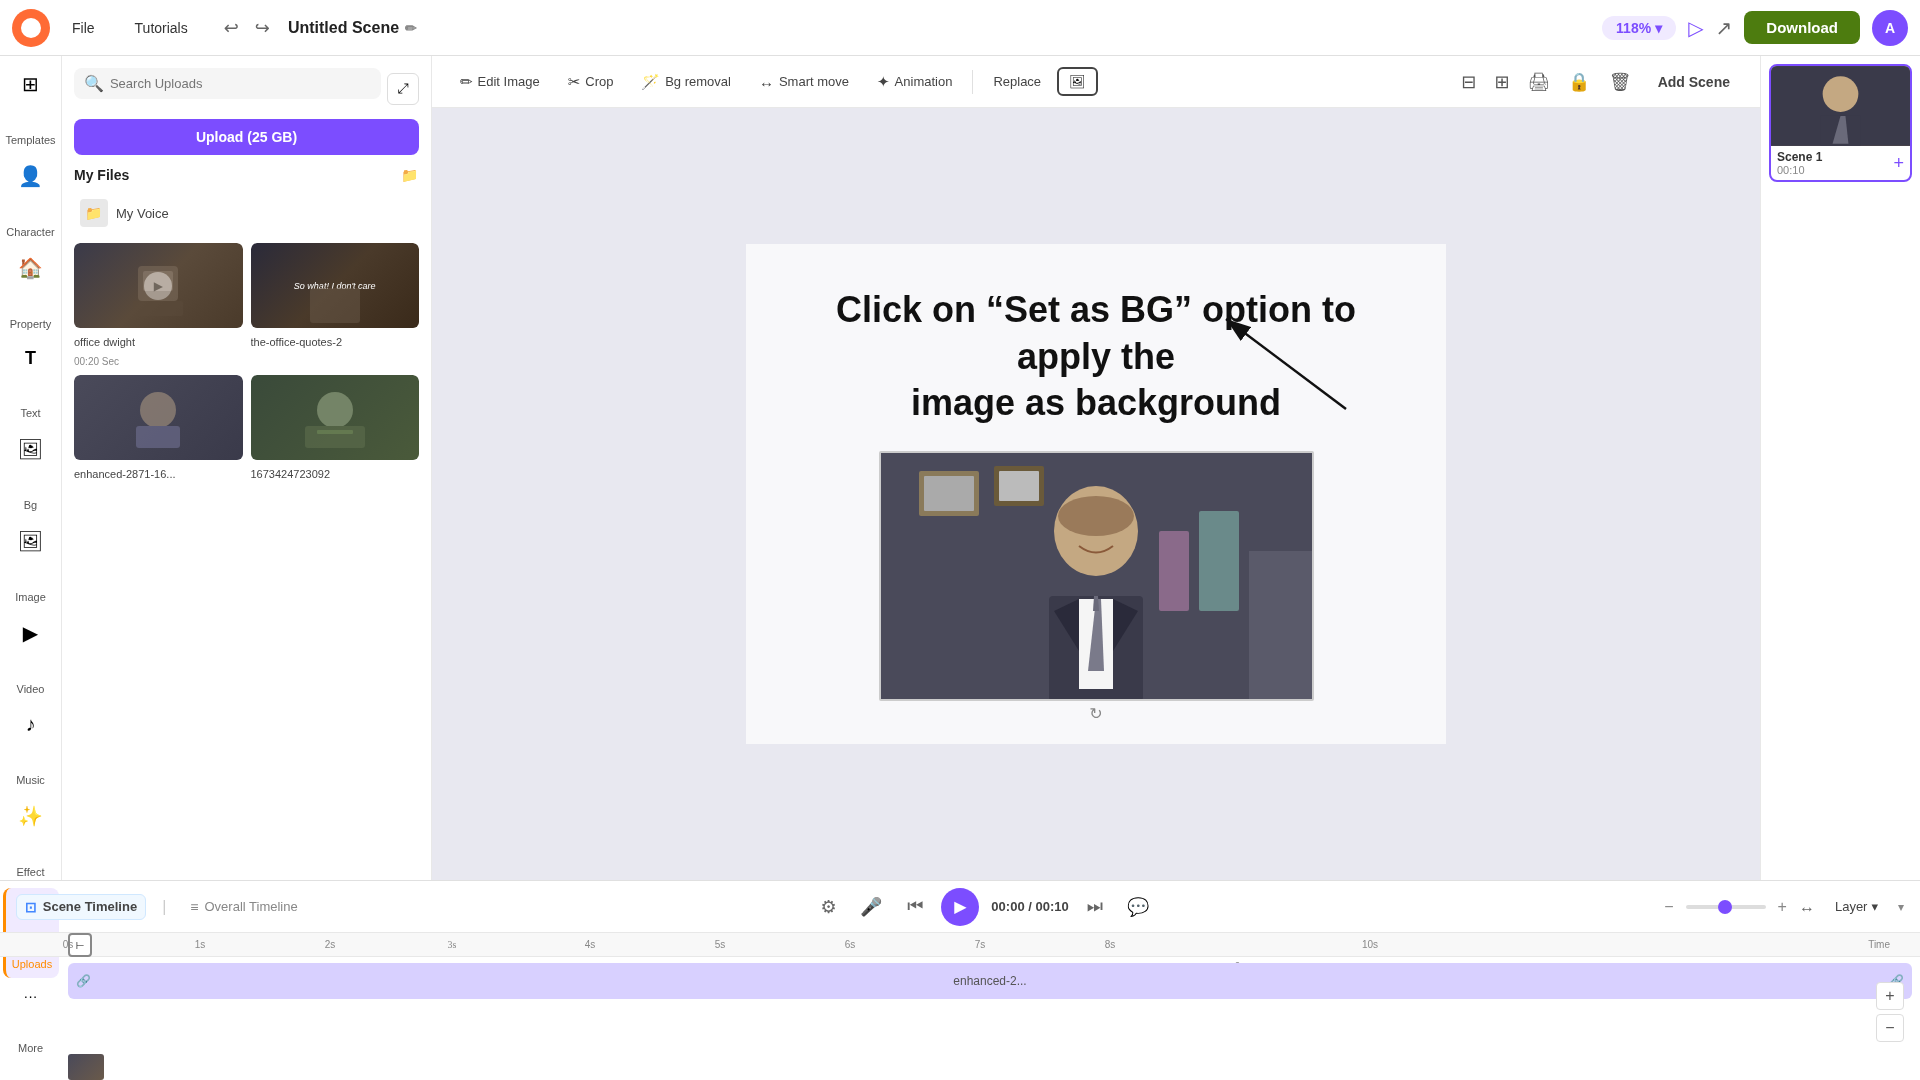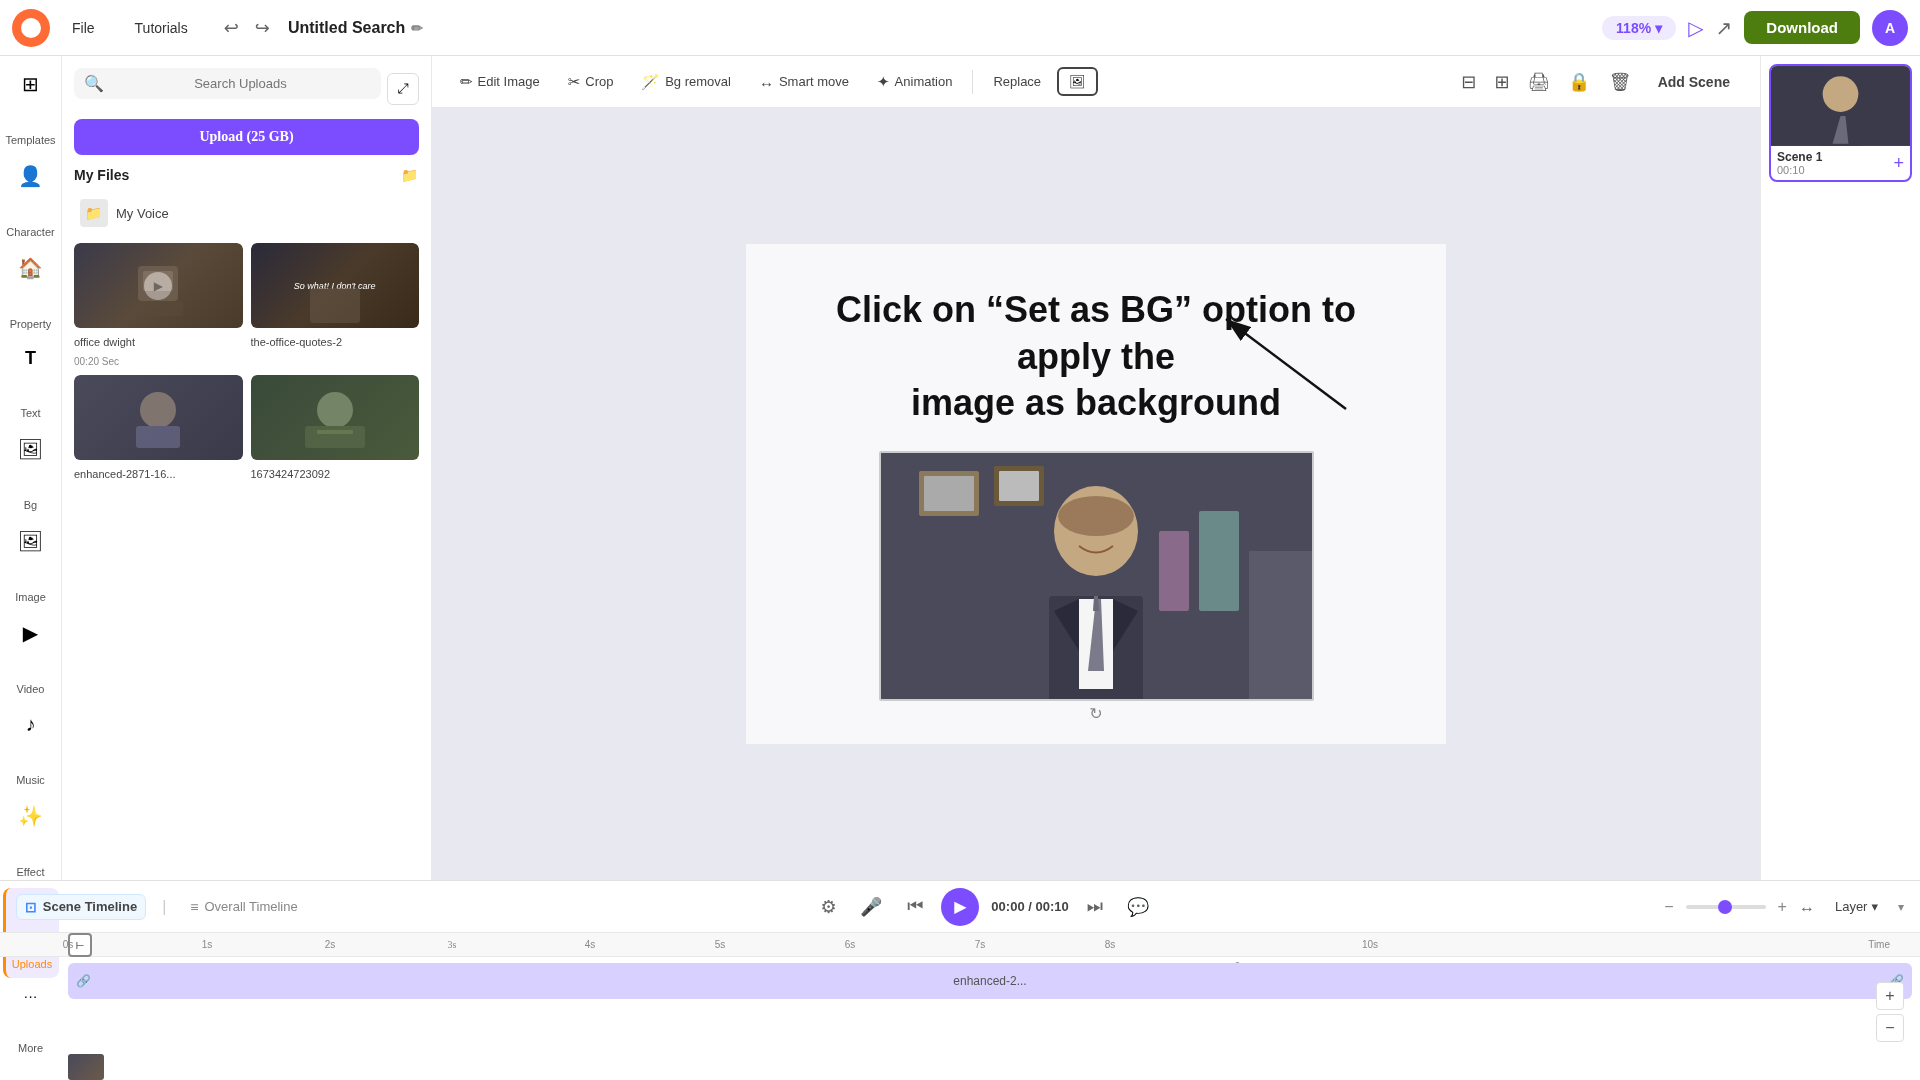--- a/index.html
+++ b/index.html
@@ -46,25 +46,25 @@
 
     
     #left-panel {
       width: 370px; background: #fff; border-right: 1px solid #e8e8e8;
       display: flex; flex-direction: column; padding: 12px;
     }
     #search-uploads {
       display: flex; align-items: center; background: #f5f5f5; border-radius: 8px;
       padding: 6px 10px; gap: 6px; margin-bottom: 10px;
     }
-    #search-uploads input { border: none; background: none; font-size: 13px; color: #555; outline: none; width: 100%; text-align: center; }
+    #search-uploads input { border: none; background: none; font-size: 13px; color: #555; outline: none; width: 100%; }
     #expand-btn { background: none; border: 1px solid #ddd; border-radius: 6px; width: 32px; height: 32px; display: flex; align-items: center; justify-content: center; cursor: pointer; font-size: 14px; }
     #upload-btn {
       background: #7c4dff; color: #fff; border: none; border-radius: 8px;
-      padding: 10px; font-size: 14px; font-weight: 600; cursor: pointer; width: 100%; margin-bottom: 12px; font-family: Liberation Serif, serif;
+      padding: 10px; font-size: 14px; font-weight: 600; cursor: pointer; width: 100%; margin-bottom: 12px;
     }
     #my-files-header { display: flex; justify-content: space-between; align-items: center; margin-bottom: 10px; }
     #my-files-header span { font-size: 14px; font-weight: 700; color: #222; }
     #folder-icon { font-size: 16px; color: #888; }
     #my-voice-item { display: flex; align-items: center; gap: 8px; padding: 6px; border-radius: 6px; margin-bottom: 10px; cursor: pointer; }
     #my-voice-item .folder-icon { width: 28px; height: 28px; background: #e8e8e8; border-radius: 4px; display: flex; align-items: center; justify-content: center; font-size: 14px; }
     #my-voice-item span { font-size: 13px; color: #444; }
 
     
     #media-grid { display: grid; grid-template-columns: 1fr 1fr; gap: 8px; }
@@ -225,21 +225,21 @@
   </div>
   <div class="topbar-menu">
     <span>File</span>
     <span>Tutorials</span>
   </div>
   <div class="undo-redo">
     <button>↩</button>
     <button>↪</button>
   </div>
   <div id="title-area">
-    <span>Untitled Search</span>
+    <span>Untitled Scene</span>
     <span class="edit-icon">✏</span>
   </div>
   <div class="spacer"></div>
   <div id="zoom-control">
     <span>118%</span>
     <span>▾</span>
   </div>
   <button id="play-btn-top">▷</button>
   <button id="share-btn">↗</button>
   <button id="download-btn">Download</button>
@@ -510,21 +510,21 @@
       <span>▾</span>
     </button>
     <button id="layer-expand">▾</button>
   </div>
 
   <div id="timeline-ruler">
     <div id="playhead-marker">
       <div id="playhead-top">⊢</div>
     </div>
     <div class="ruler-mark" style="left:68px;">0s</div>
-    <div class="ruler-mark" style="left:207px;">1s</div>
+    <div class="ruler-mark" style="left:200px;">1s</div>
     <div class="ruler-mark" style="left:330px;">2s</div>
     <div class="ruler-mark" style="left:452px;font-family:Liberation Serif, serif;">3s</div>
     <div class="ruler-mark" style="left:590px;">4s</div>
     <div class="ruler-mark" style="left:720px;">5s</div>
     <div class="ruler-mark" style="left:850px;">6s</div>
     <div class="ruler-mark" style="left:980px;">7s</div>
     <div class="ruler-mark" style="left:1110px;">8s</div>
     <div class="ruler-mark" style="left:1240px;margin-top:44px;">9s</div>
     <div class="ruler-mark" style="left:1370px;">10s</div>
     <div class="ruler-mark" style="right:30px;left:auto;transform:none;">Time</div>

